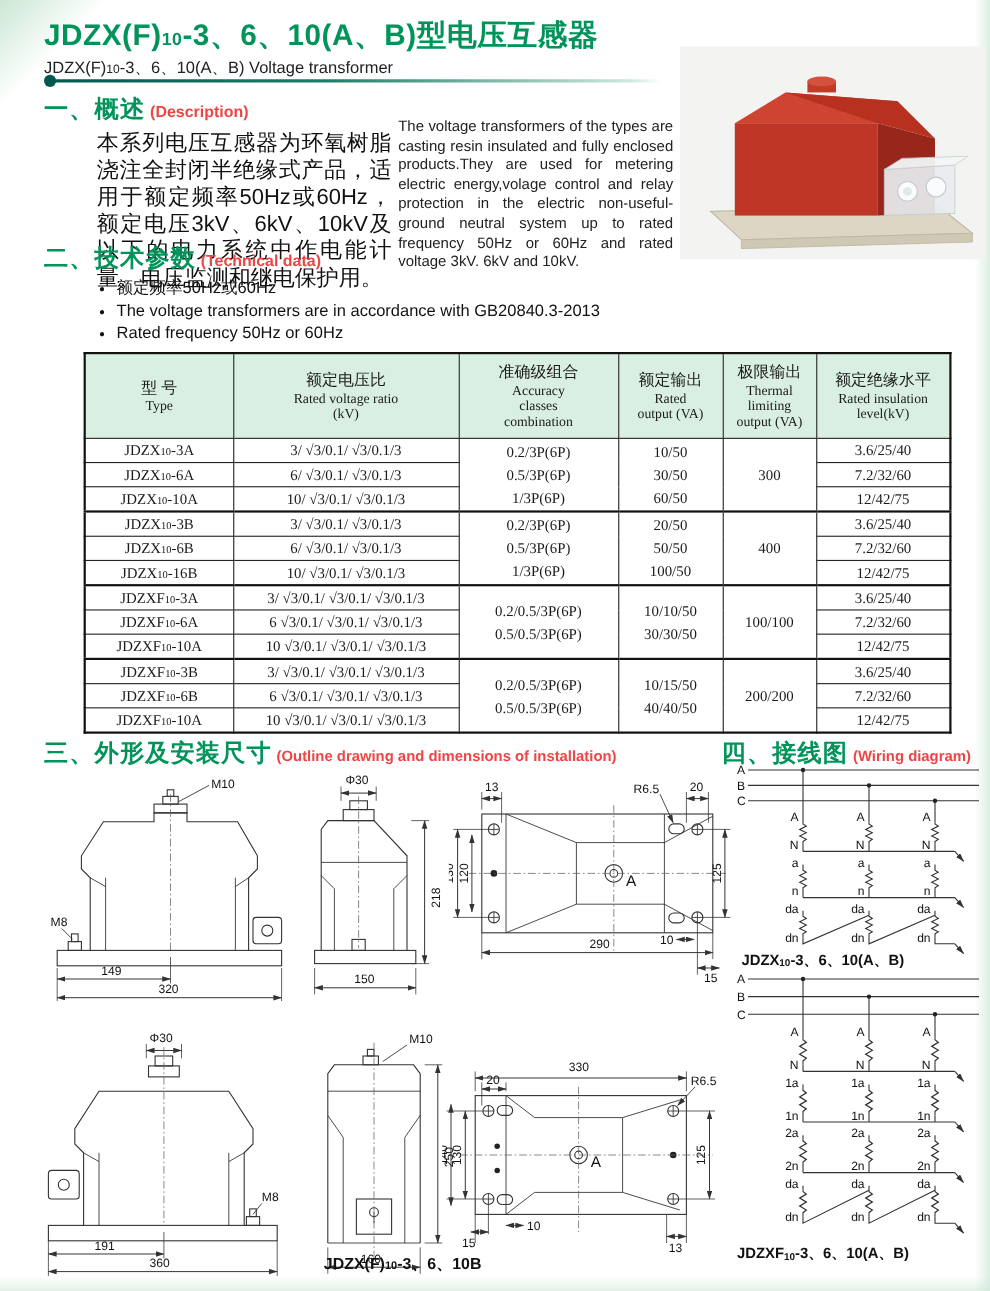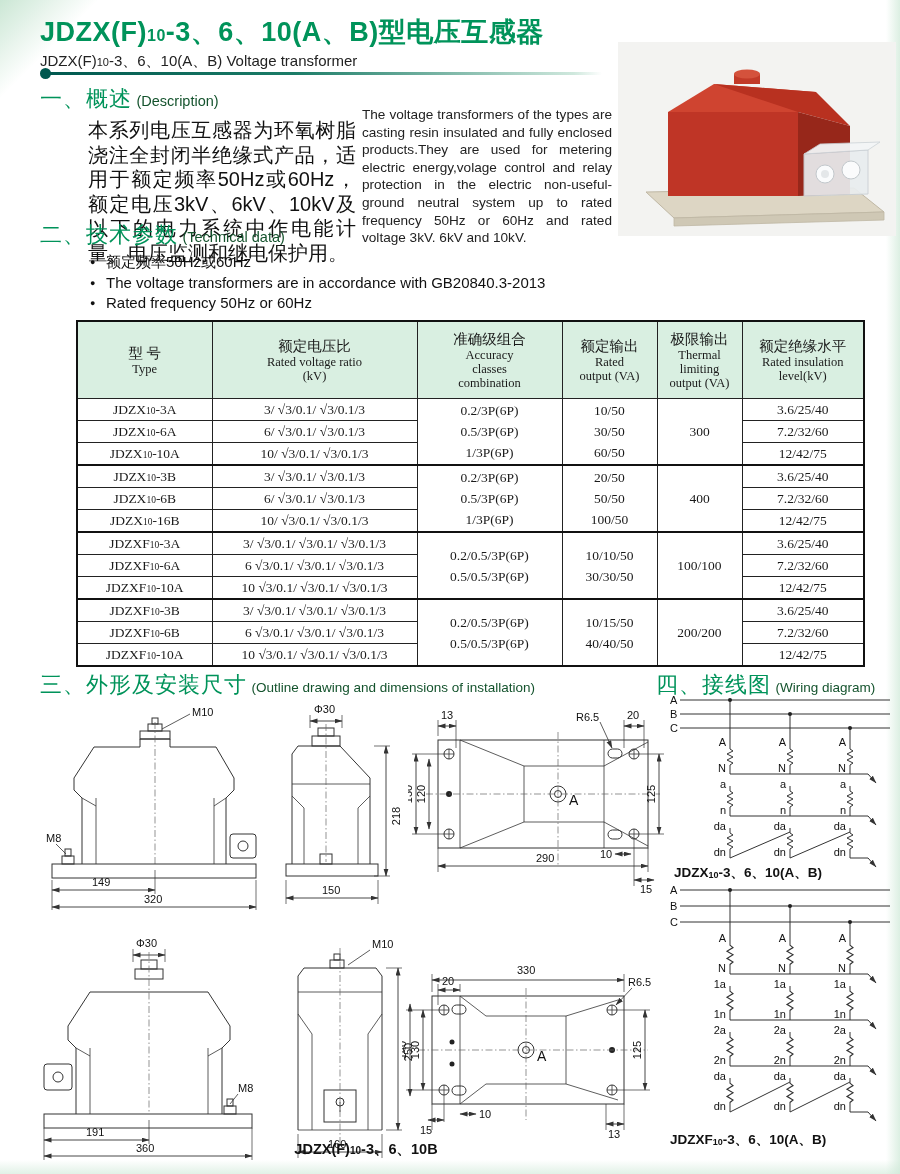--- a/index.html
+++ b/index.html
@@ -13,22 +13,22 @@
   .abs{position:absolute;}
   
   .title{font-size:27px;font-weight:bold;color:#00935a;letter-spacing:.5px;}
   .title .tsub{font-size:16px;}
   .subtitle{font-size:15px;color:#222;margin-top:2px;}
   .subtitle .tsub{font-size:11px;}
   .divider{height:3px;background:linear-gradient(to right,#00584f 0%,#1b7c67 45%,#cfe8dd 95%,rgba(255,255,255,0) 100%);border-radius:2px;}
   .divider::before{content:"";position:absolute;left:-2px;top:-4px;width:11px;height:11px;border-radius:50%;background:#00584f;}
   
   .sec-head{white-space:nowrap;}
-  .sec-head .cn{font-size:22px;font-weight:normal;color:#00935a;letter-spacing:1px;}
-  .sec-head .en{font-size:14.5px;font-weight:normal;color:#14532d;}
+  .sec-head .cn{font-size:22px;font-weight:bold;color:#00935a;letter-spacing:1px;}
+  .sec-head .en{font-size:14.5px;font-weight:bold;color:#ef4444;}
   
   .cnpara{font-size:20px;line-height:24.5px;text-align:justify;color:#111;}
   .enpara{font-size:13.6px;line-height:17.6px;text-align:justify;color:#222;}
   .bullets .b{position:relative;padding-left:16px;font-size:15px;line-height:20.5px;color:#111;}
   .bullets .b::before{content:"●";position:absolute;left:0;top:0;font-size:9px;line-height:20.5px;color:#111;}
   
   table.tech{border-collapse:collapse;table-layout:fixed;width:789px;
              font-family:"Liberation Serif","DejaVu Serif",serif;background:#fff;}
   table.tech{border:2px solid #111;}
   table.tech td,table.tech th{border:1px solid #222;text-align:center;vertical-align:middle;padding:0 2px;overflow:hidden;}

